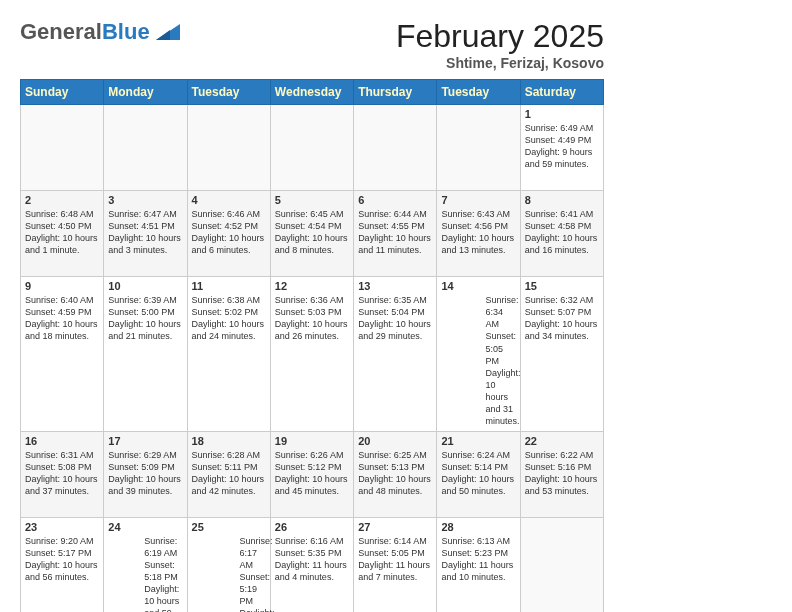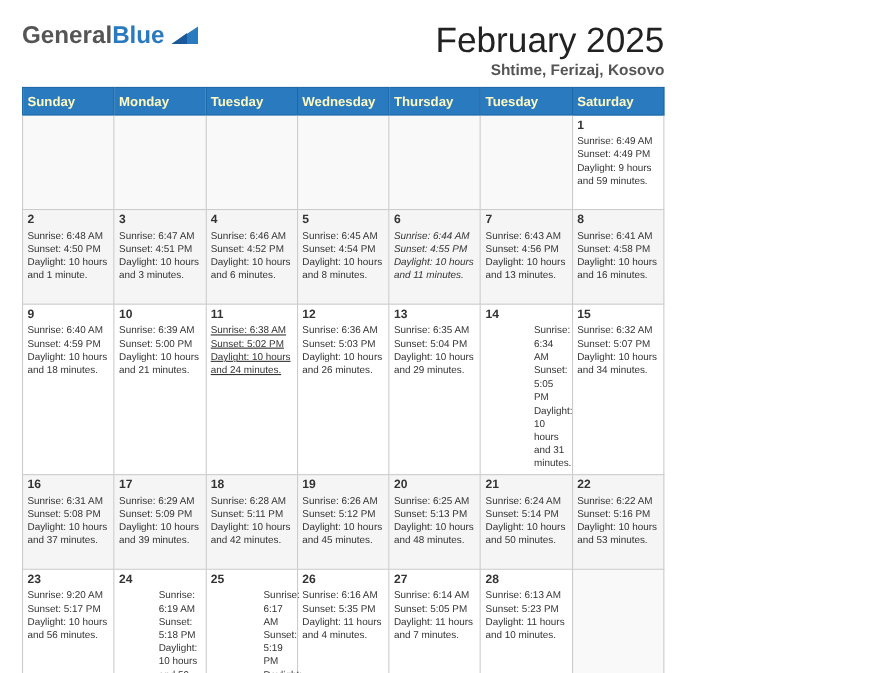--- a/index.html
+++ b/index.html
@@ -166,21 +166,21 @@
 Daylight: 10 hours and 6 minutes.</div>
           </td>
           <td>
             <span class="day-num">5</span>
             <div class="day-info" style="white-space: pre-line;">Sunrise: 6:45 AM
 Sunset: 4:54 PM
 Daylight: 10 hours and 8 minutes.</div>
           </td>
           <td>
             <span class="day-num">6</span>
-            <div class="day-info" style="white-space: pre-line; font-style: italic;">Sunrise: 6:44 AM
+            <div class="day-info" style="white-space: pre-line;">Sunrise: 6:44 AM
 Sunset: 4:55 PM
 Daylight: 10 hours and 11 minutes.</div>
           </td>
           <td>
             <span class="day-num">7</span>
             <div class="day-info" style="white-space: pre-line;">Sunrise: 6:43 AM
 Sunset: 4:56 PM
 Daylight: 10 hours and 13 minutes.</div>
           </td>
           <td>
@@ -198,21 +198,21 @@
 Daylight: 10 hours and 18 minutes.</div>
           </td>
           <td>
             <span class="day-num">10</span>
             <div class="day-info" style="white-space: pre-line;">Sunrise: 6:39 AM
 Sunset: 5:00 PM
 Daylight: 10 hours and 21 minutes.</div>
           </td>
           <td>
             <span class="day-num">11</span>
-            <div class="day-info" style="white-space: pre-line; text-decoration: underline;">Sunrise: 6:38 AM
+            <div class="day-info" style="white-space: pre-line;">Sunrise: 6:38 AM
 Sunset: 5:02 PM
 Daylight: 10 hours and 24 minutes.</div>
           </td>
           <td>
             <span class="day-num">12</span>
             <div class="day-info" style="white-space: pre-line;">Sunrise: 6:36 AM
 Sunset: 5:03 PM
 Daylight: 10 hours and 26 minutes.</div>
           </td>
           <td>

